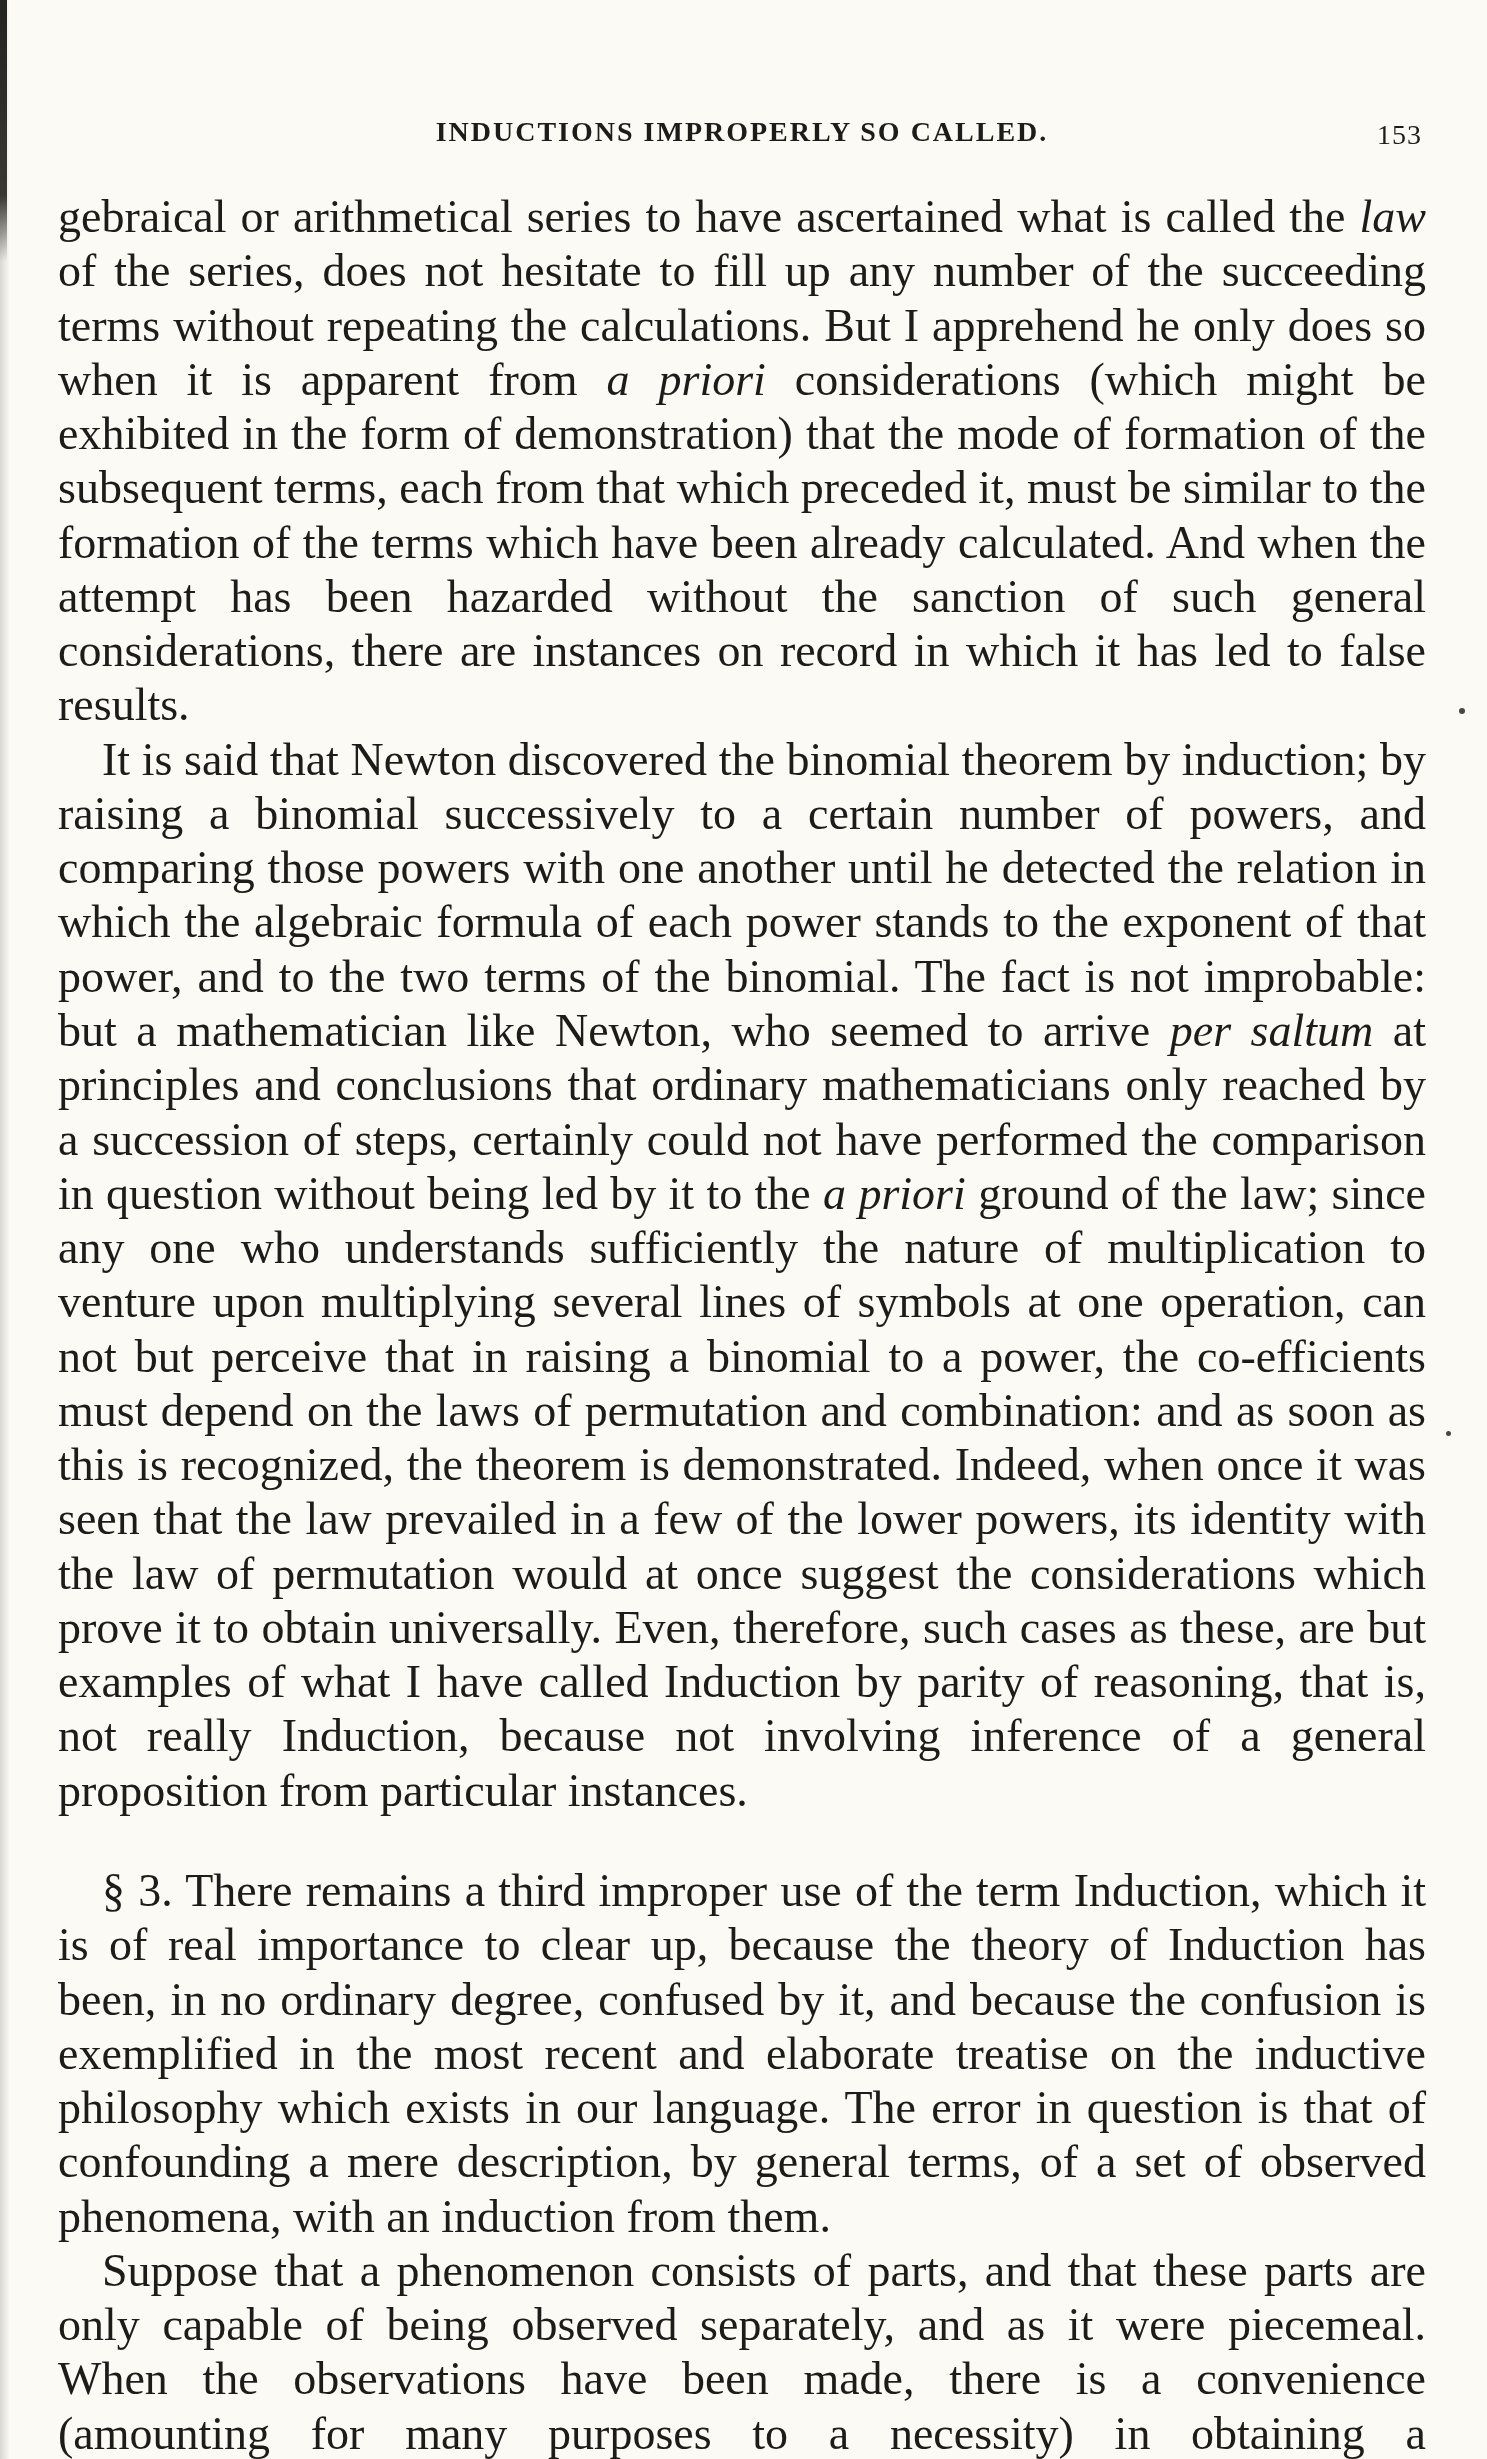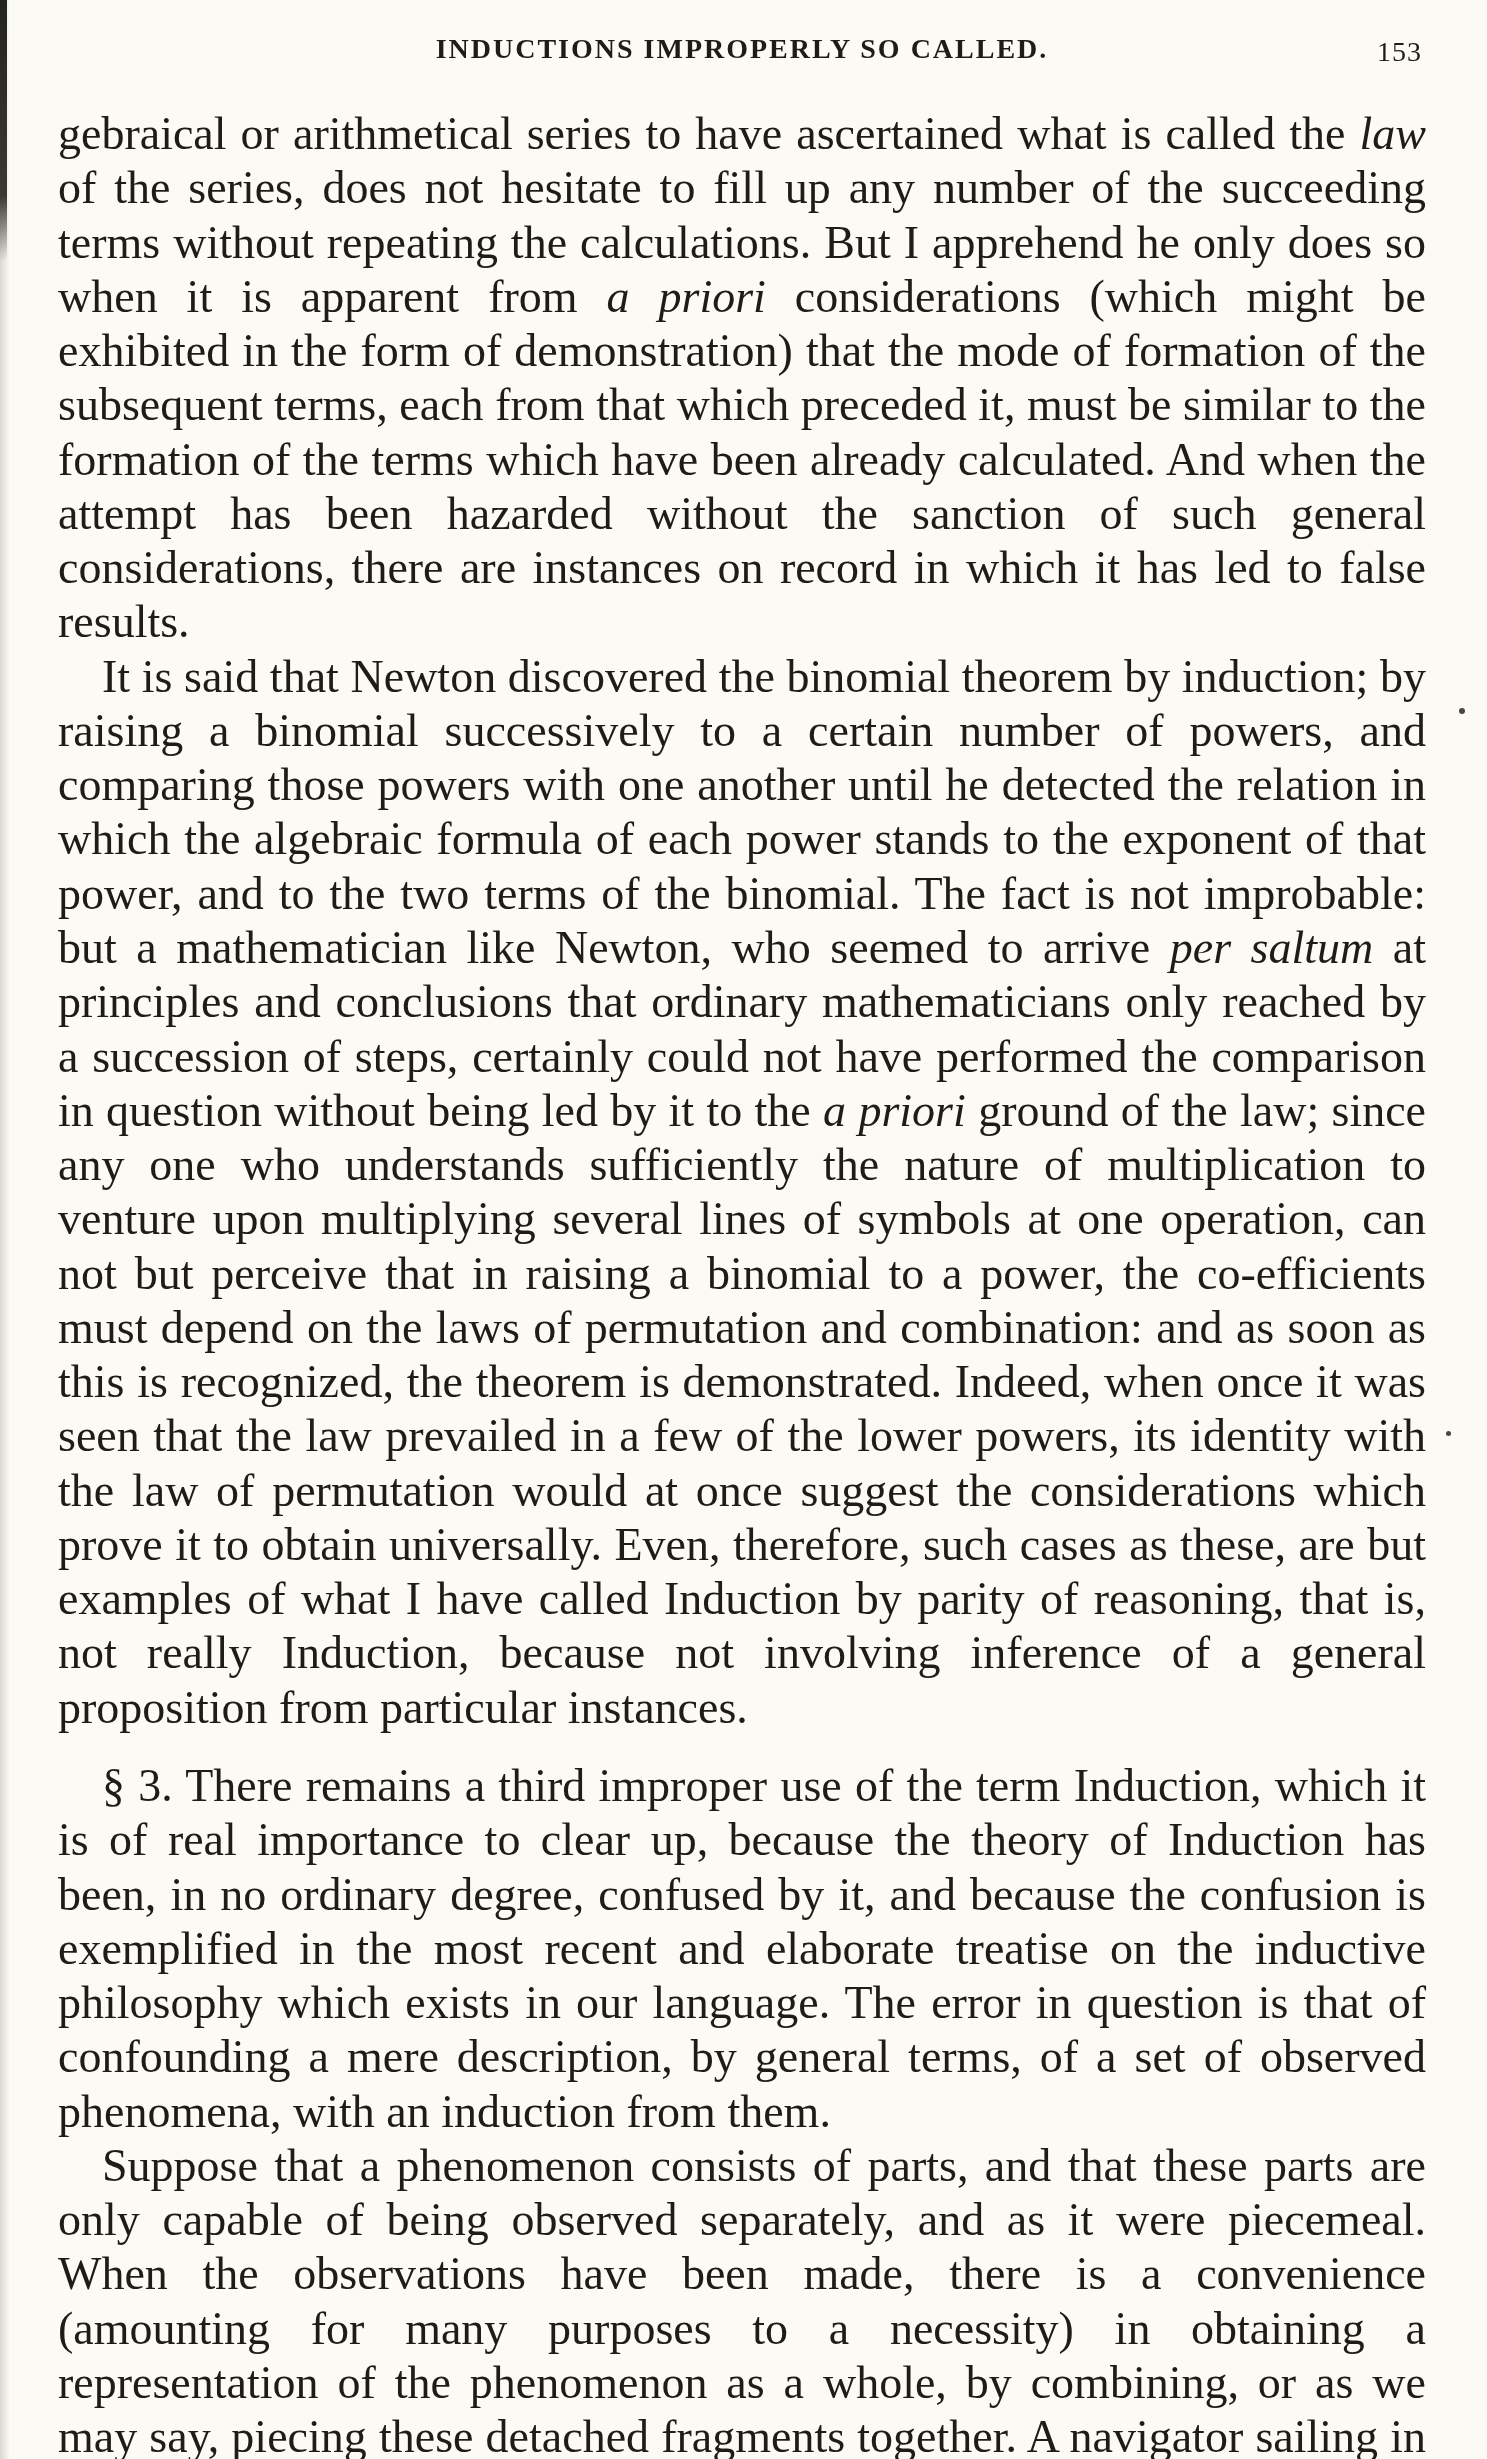--- a/index.html
+++ b/index.html
@@ -12,21 +12,21 @@
     background: var(--paper, #fbfaf4);
     color: var(--ink, #1e1c18);
     font-family: "Liberation Serif", "DejaVu Serif", serif;
     position: relative;
     overflow: hidden;
   }
   .page {
     box-sizing: border-box;
     width: 100%;
     height: 100%;
-    padding: 33px 62px 40px 58px;
+    padding: 116px 62px 40px 58px;
     position: relative;
   }
   
   .scan-edge {
     position: absolute;
     left: 0; top: 0;
     width: 7px; height: 261px;
     background: linear-gradient(to bottom, #23231f 0%, #3a3832 75%, rgba(58,56,50,0) 100%);
   }
   .scan-edge-soft {
@@ -69,21 +69,21 @@
     line-height: 1.18;
     text-align: justify;
   }
   .page-body p {
     margin: 0;
   }
   .page-body p.indent {
     text-indent: 44px;
   }
   .page-body p.section-gap {
-    margin-top: 24px;
+    margin-top: 46px;
   }
   .italic {
     font-style: italic;
   }
 </style>
 </head>
 <body style="--paper: #fbfaf4; --ink: #1e1c18;">
 
 <div class="page">
 

